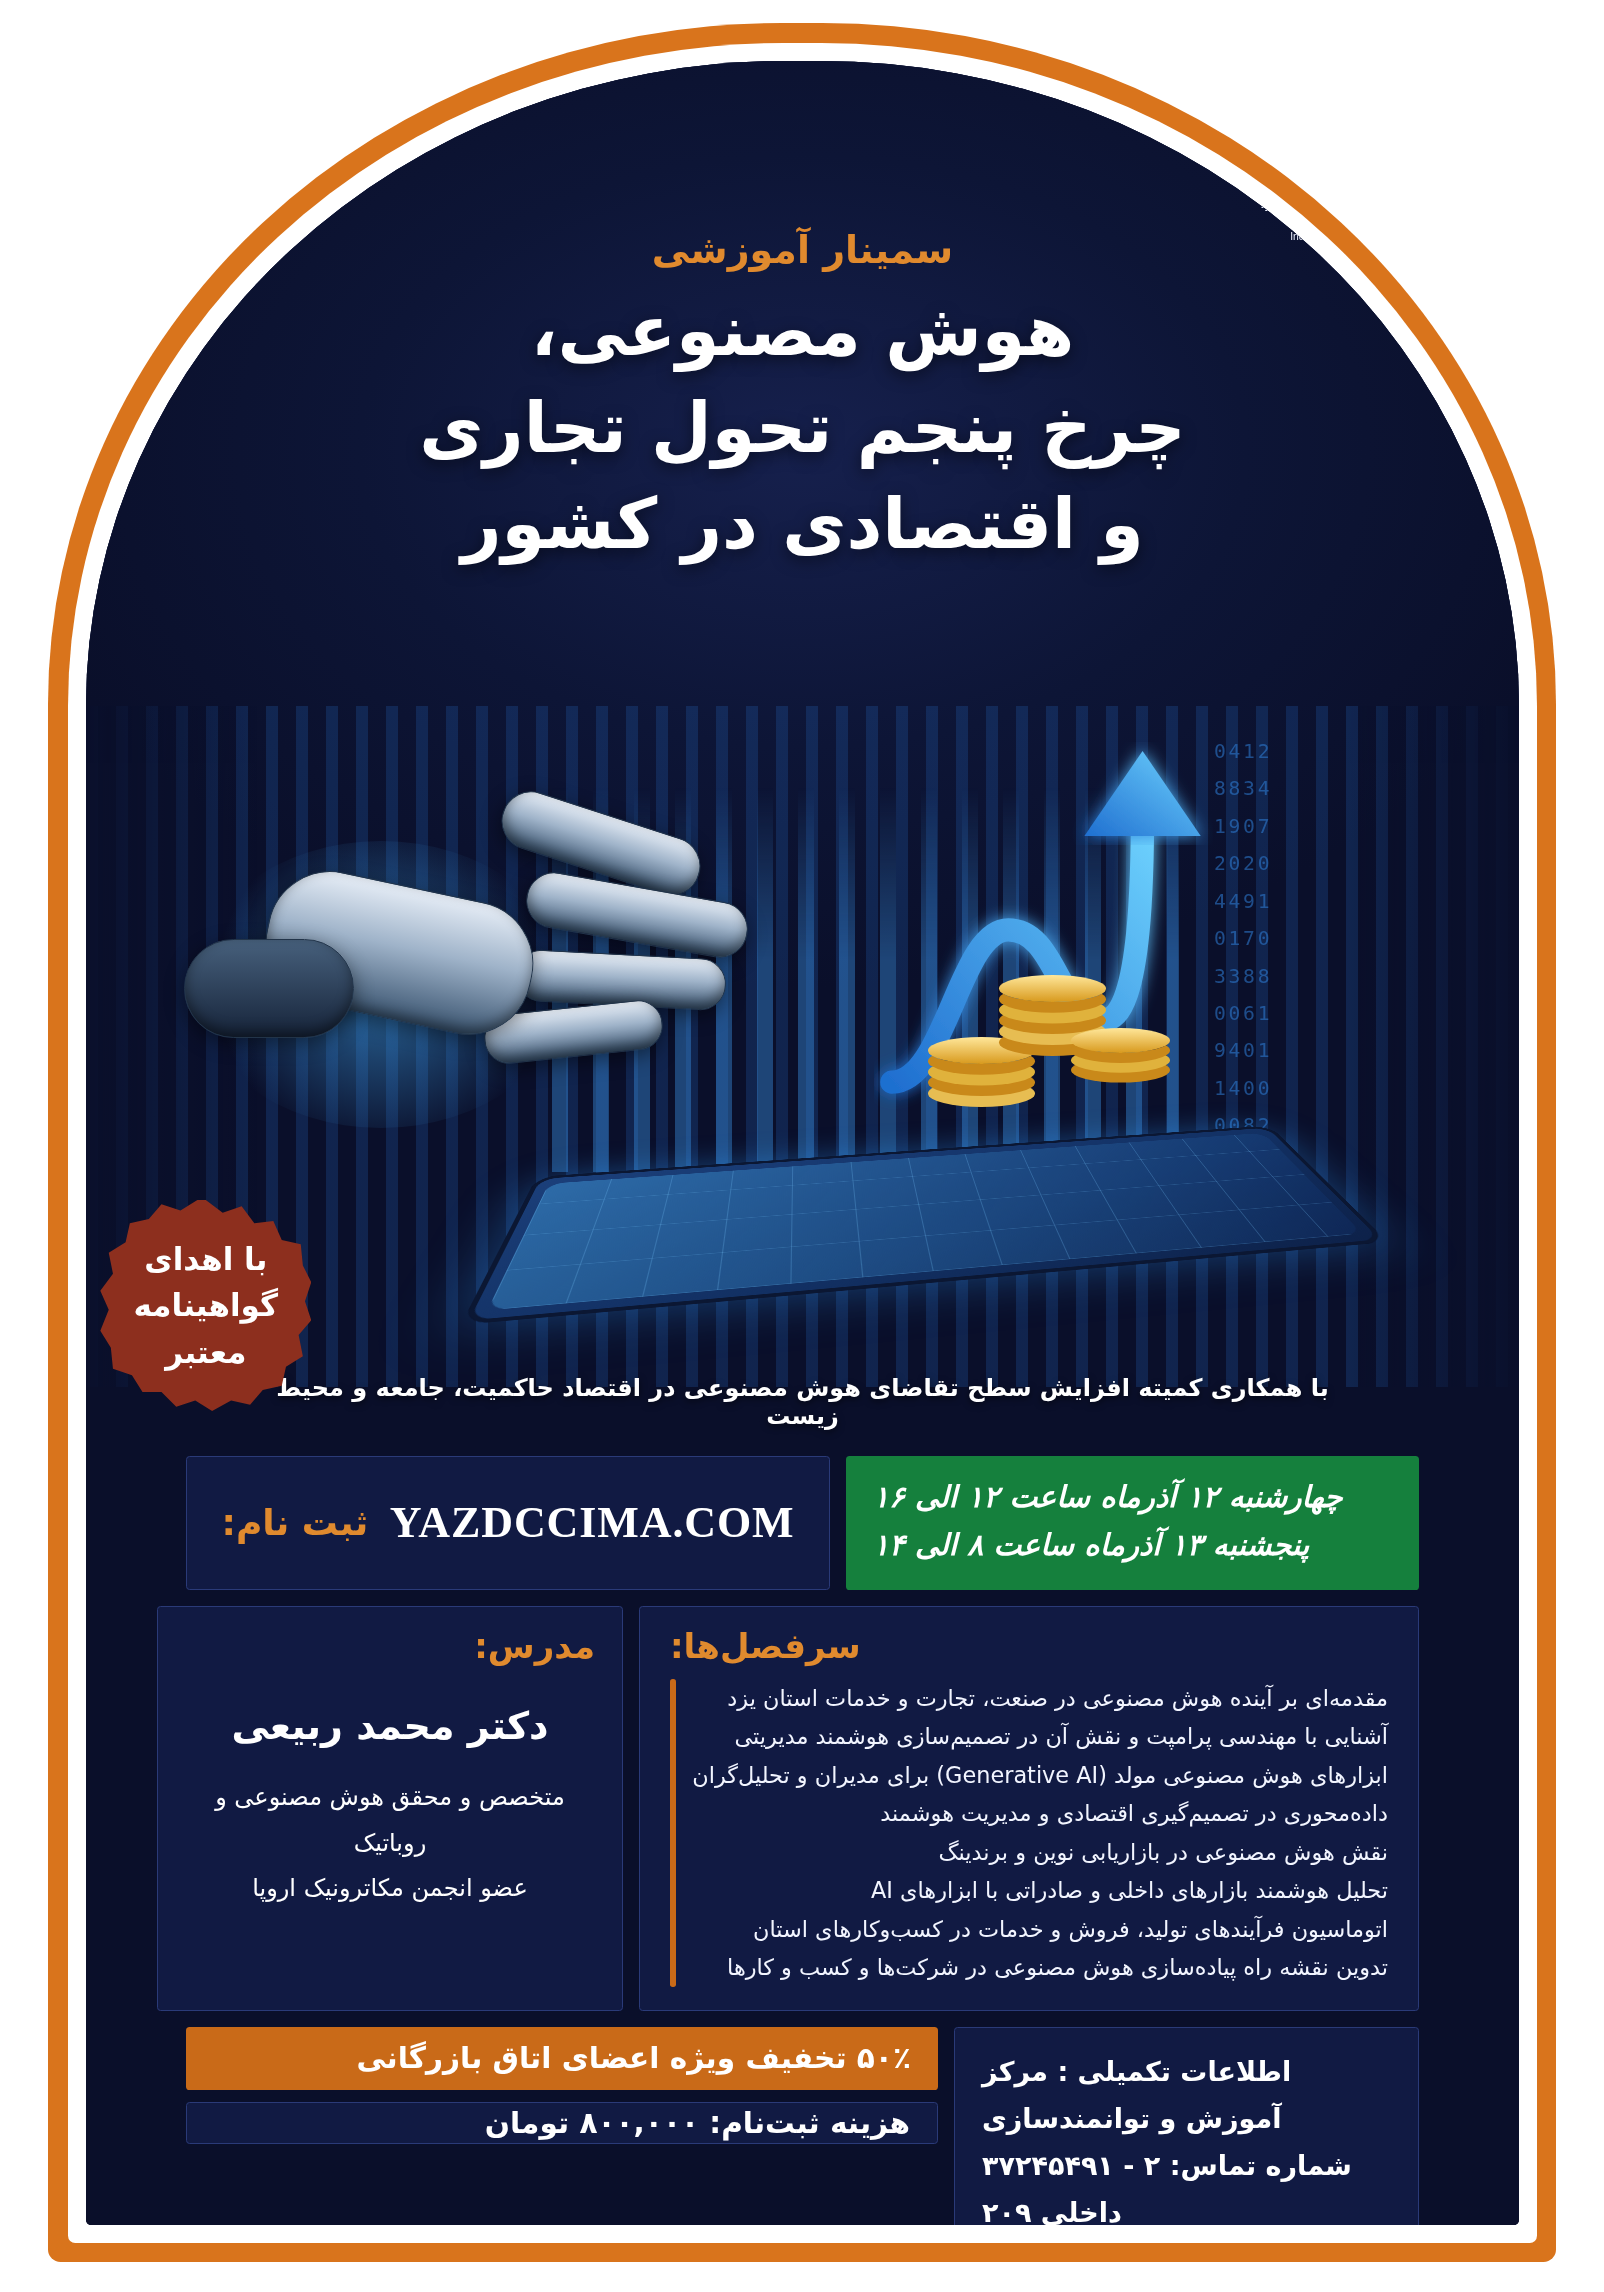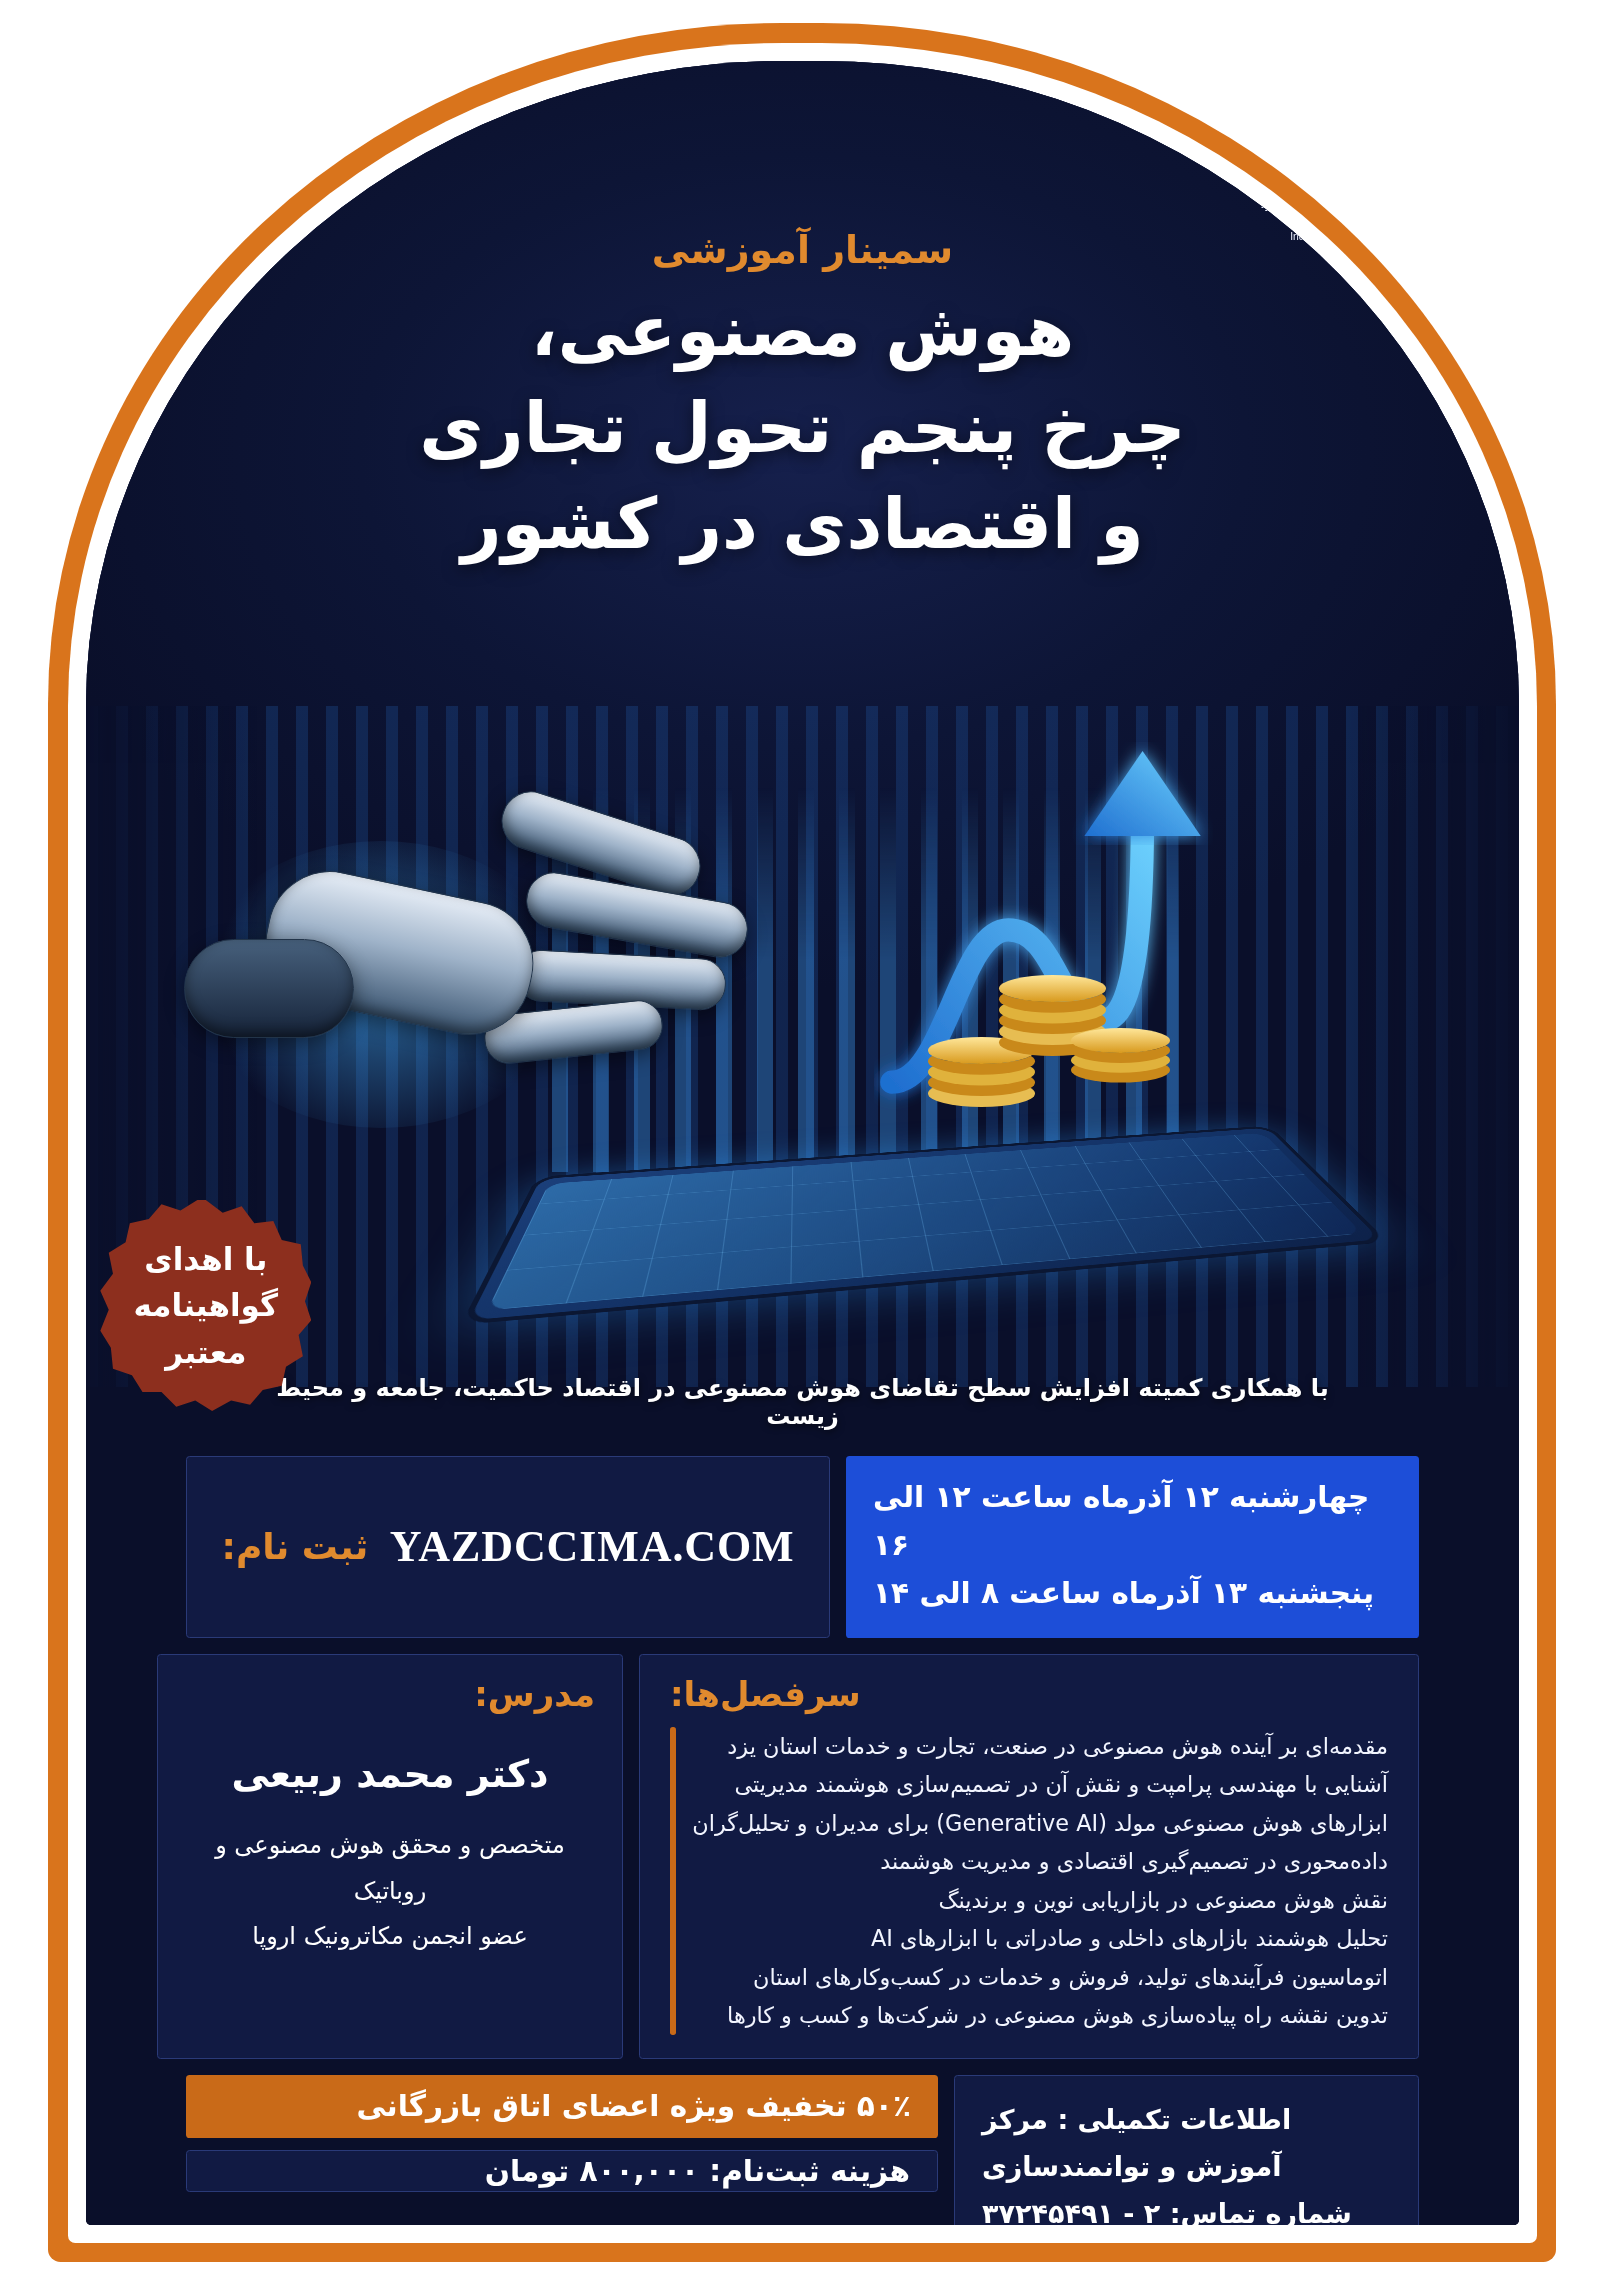--- a/index.html
+++ b/index.html
@@ -220,25 +220,26 @@
     text-shadow:0 1.8px 7.2px rgba(0,0,0,.6);
   }
 
   
   .panels { position:absolute; left:100px; right:100px; top:1395px; }
 
   .row { display:flex; gap:16px; margin-bottom:16px; }
 
   .panel-date {
     flex:0 0 573px;
-    background:#1d4ed8;
+    background:#15803d;
     color:#ffffff;
     border-radius:3.6px;
     padding:18px 27px 19.7px 27px;
     text-align:left;
+    font-style:italic;
   }
   .panel-date div {
     font-size:29.6px; font-weight:bold; line-height:1.62;
     direction:rtl; text-align:left;
   }
 
   .panel-reg {
     flex:1;
     background:#111a43;
     border:1.8px solid #2a3a78;
@@ -316,20 +317,33 @@
   <div class="arch-outer"></div>
   <div class="arch-white"></div>
 
   <div class="arch-inner">
     <div class="bg-grad"></div>
 
     <div class="hero">
       <div class="hero-bars"></div>
       <div class="hero-bars2"></div>
 
+      <div class="digits">
+        <span>0412</span>
+        <span>8834</span>
+        <span>1907</span>
+        <span>2020</span>
+        <span>4491</span>
+        <span>0170</span>
+        <span>3388</span>
+        <span>0061</span>
+        <span>9401</span>
+        <span>1400</span>
+        <span>0082</span>
+      </div>
 
       <div class="arrow-wrap">
         <svg class="arrow-svg" viewBox="0 0 420 440" xmlns="http://www.w3.org/2000/svg">
           <defs>
             <linearGradient id="ag" x1="0" y1="1" x2="1" y2="0">
               <stop offset="0%" stop-color="#1f6fd0"></stop>
               <stop offset="100%" stop-color="#6fd4ff"></stop>
             </linearGradient>
             <filter id="glow">
                 <feGaussianBlur stdDeviation="9" result="b"></feGaussianBlur>

